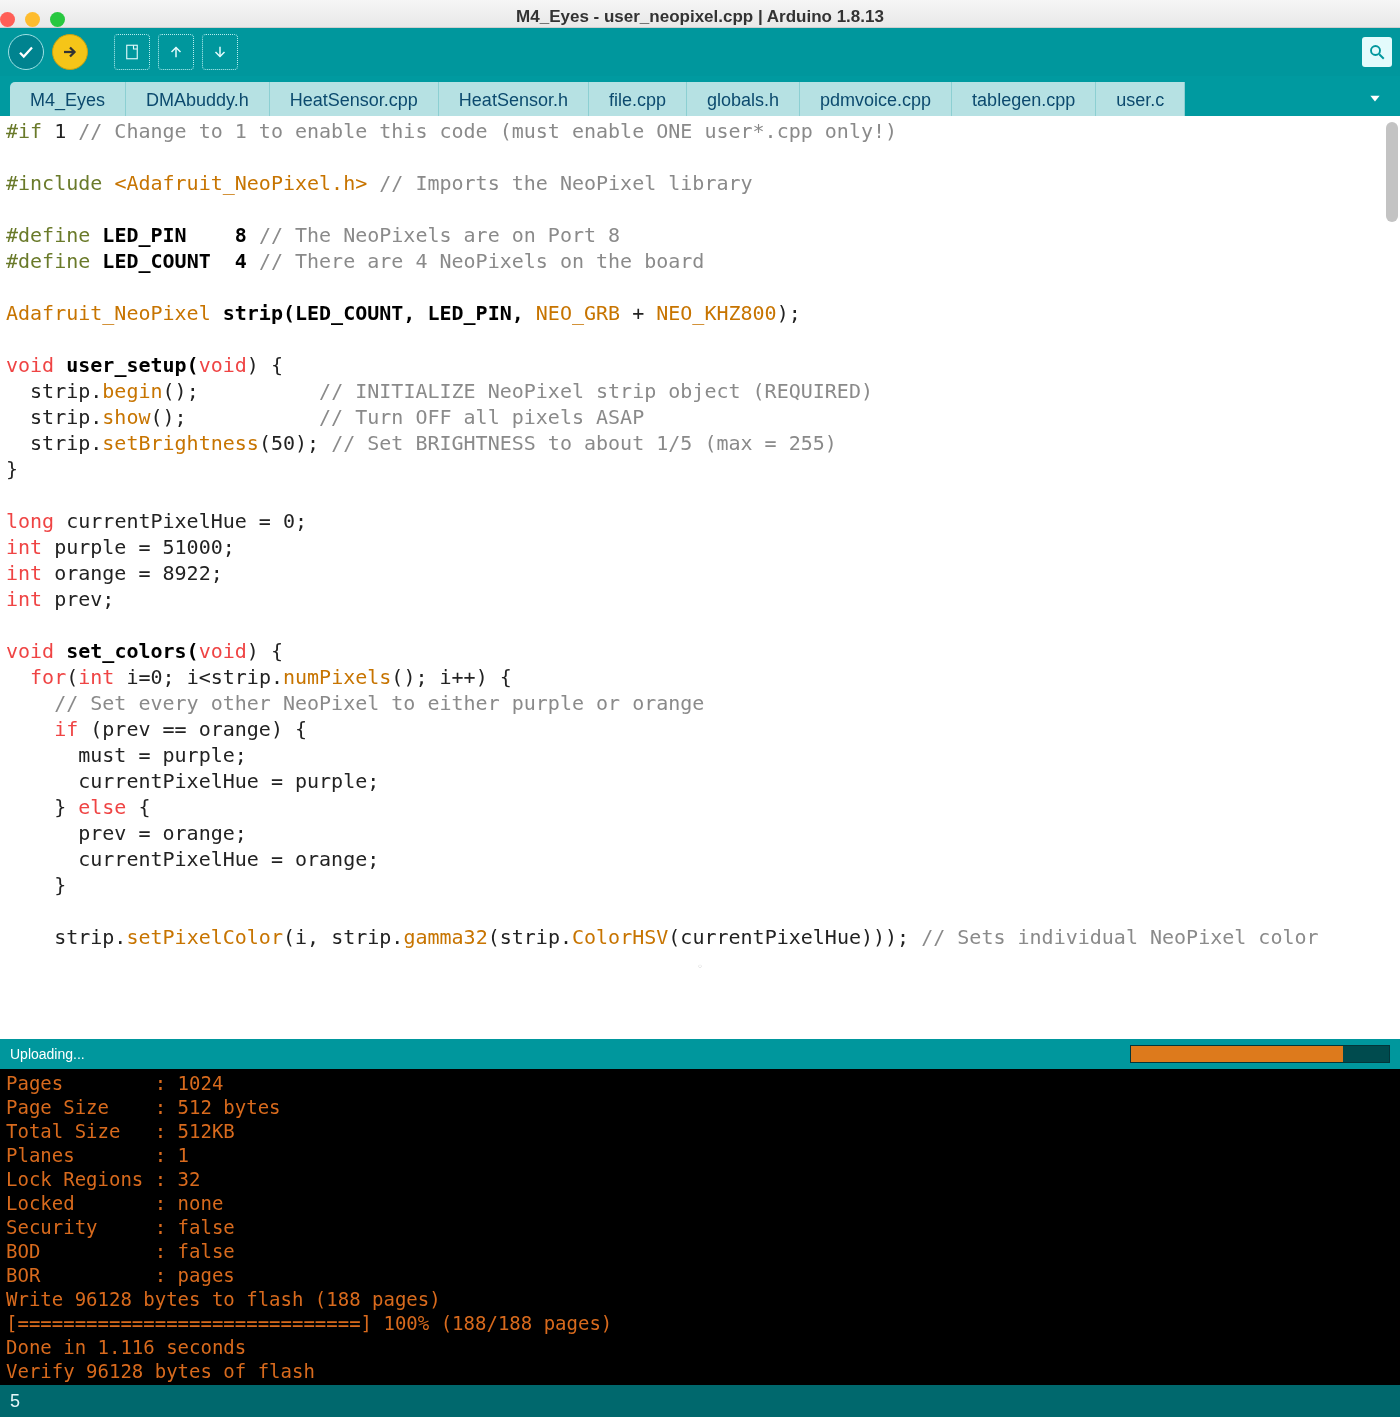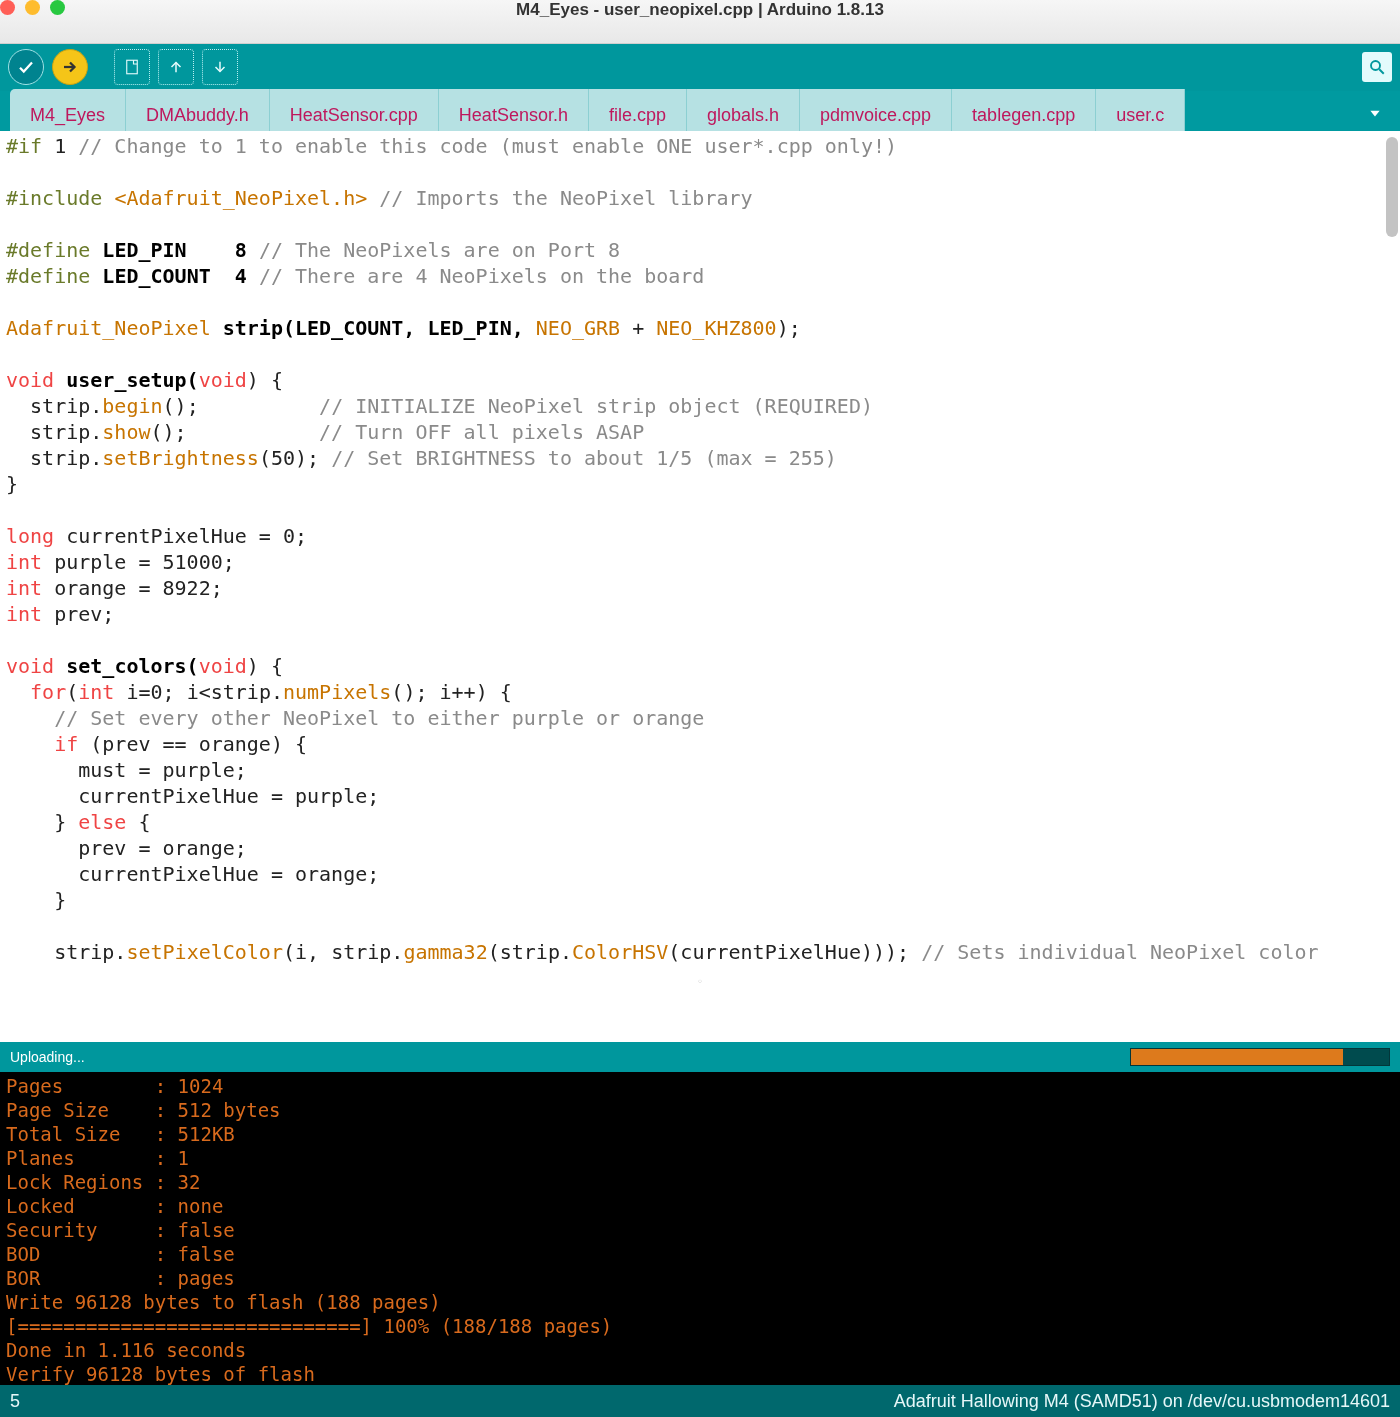--- a/index.html
+++ b/index.html
@@ -9,25 +9,25 @@
     background: #fff;
     width: 1400px;
     height: 1417px;
     overflow: hidden;
     display: flex;
     flex-direction: column;
   }
 
   
   .titlebar {
-    height: 44px;
+    height: 28px;
     background: linear-gradient(#f6f6f6,#e8e8e8);
     border-bottom: 1px solid #cfcfcf;
     display: flex;
-    align-items: flex-start;
+    align-items: flex-end;
     padding-left: 0;
     position: relative;
   }
   .traffic-lights { display: flex; gap: 10px; }
   .dot { width: 15px; height: 15px; border-radius: 50%; }
   .dot.red { background:#ff5f57; }
   .dot.yellow { background:#febc2e; }
   .dot.green { background:#28c840; }
   .titlebar-title {
     position:absolute; left:0; right:0; text-align:center;
@@ -62,22 +62,22 @@
   .tabbar {
     background: #009aa0;
     height: 40px;
     display:flex;
     align-items:flex-end;
     padding: 0 10px;
     gap: 0;
   }
   .tab {
     background:#b6e1e3;
-    color:#be185d;
-    padding: 16px 20px 6px 20px;
+    color:#0c4a6e;
+    padding: 8px 20px 6px 20px;
     font-size:18px;
     border-right:1px solid #8ccfd2;
     cursor:pointer;
     position:relative;
     top:1px;
   }
   .tab.first { border-top-left-radius:5px; }
   .tabbar-right {
     margin-left:auto; display:flex; gap:6px; align-items:center;
     padding-right:4px; padding-bottom:4px;
@@ -269,14 +269,13 @@
 <span><span>BOD          : </span><span class="cvals">false</span></span>
 <span><span>BOR          : </span><span class="cvals">pages</span></span>
 <span>Write 96128 bytes to flash (188 pages)</span>
 <span>[==============================] 100% (188/188 pages)</span>
 <span>Done in 1.116 seconds</span>
 <span>Verify 96128 bytes of flash</span>
 <span>[===                           ] 11% (21/188 pages)</span></div>
 
 <div class="bottombar">
   <span>5</span>
-  <span class="right">Adafruit Hallowing M4 (SAMD51) on /dev/cu.usbmodem14601</span>
 </div>
 
 </body></html>

